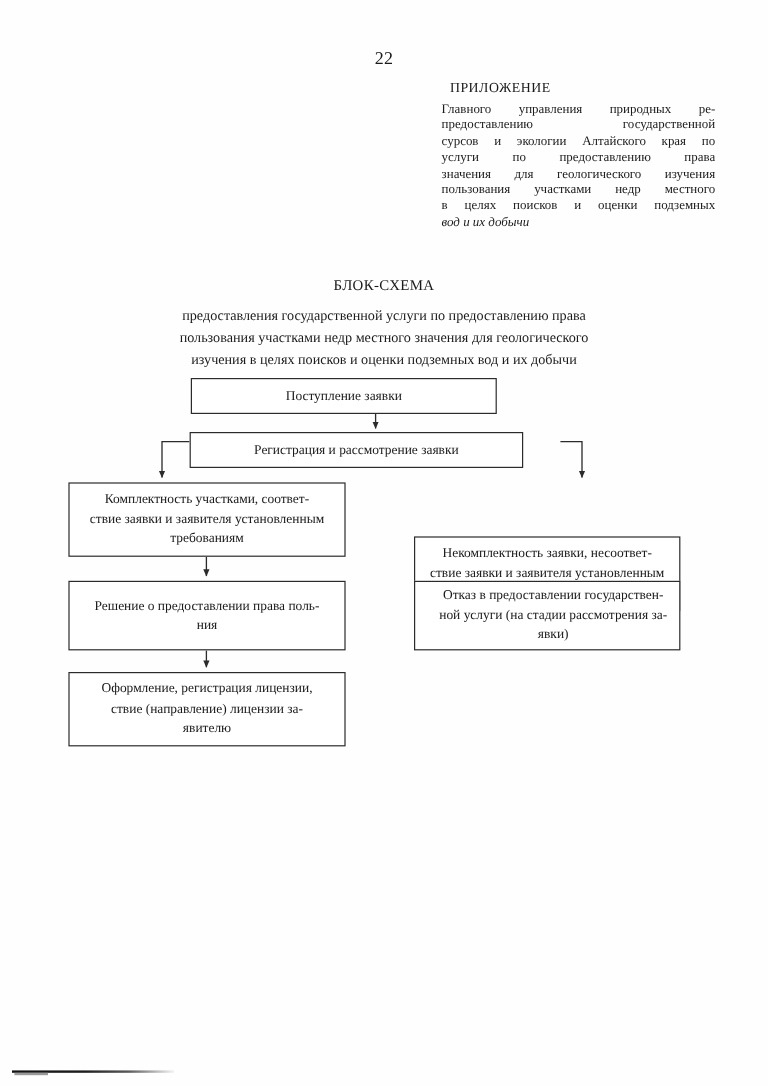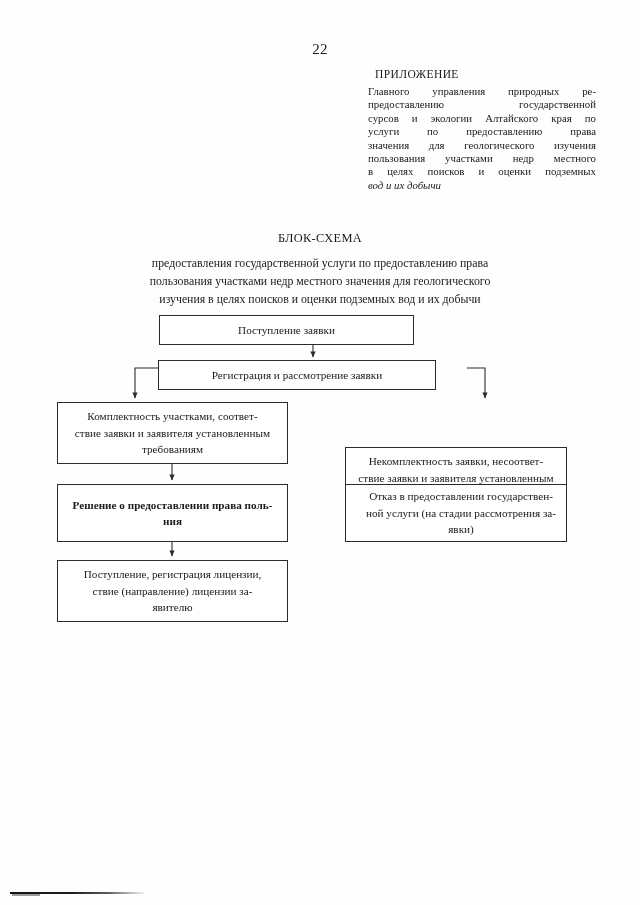--- a/index.html
+++ b/index.html
@@ -109,21 +109,21 @@
     line-height: 16.5px;
     padding: 3px 6px;
     pointer-events: auto;
   }
   .node .ln { display: block; white-space: nowrap; }
 
   #node-application   { left: 159px; top: 315px; width: 255px; height: 30px; }
   #node-registration  { left: 158px; top: 360px; width: 278px; height: 30px; }
   #node-complete      { left: 57px;  top: 402px; width: 231px; height: 62px; }
   #node-incomplete    { left: 345px; top: 402px; width: 222px; height: 62px; margin-top: 45px; }
-  #node-decision      { left: 57px;  top: 484px; width: 231px; height: 58px; font-weight: bold; }
+  #node-decision      { left: 57px;  top: 484px; width: 231px; height: 58px; }
   #node-refusal       { left: 345px; top: 484px; width: 222px; height: 58px; padding-left: 16px; }
   #node-license       { left: 57px;  top: 560px; width: 231px; height: 62px; }
 
   .connectors {
     position: absolute;
     left: 0; top: 0;
     width: 640px; height: 905px;
   }
 
   
@@ -233,21 +233,21 @@
     <div class="node" id="node-refusal">
       <div>
         <span class="ln">Отказ в предоставлении государствен-</span>
         <span class="ln">ной услуги (на стадии рассмотрения за-</span>
         <span class="ln">явки)</span>
       </div>
     </div>
 
     <div class="node" id="node-license">
       <div>
-        <span class="ln">Поступление, регистрация лицензии,</span>
+        <span class="ln">Оформление, регистрация лицензии,</span>
         <span class="ln">ствие (направление) лицензии за-</span>
         <span class="ln">явителю</span>
       </div>
     </div>
 
   </div>
 
   <div class="scan-artifact"></div>
   <div class="scan-artifact2"></div>
 

